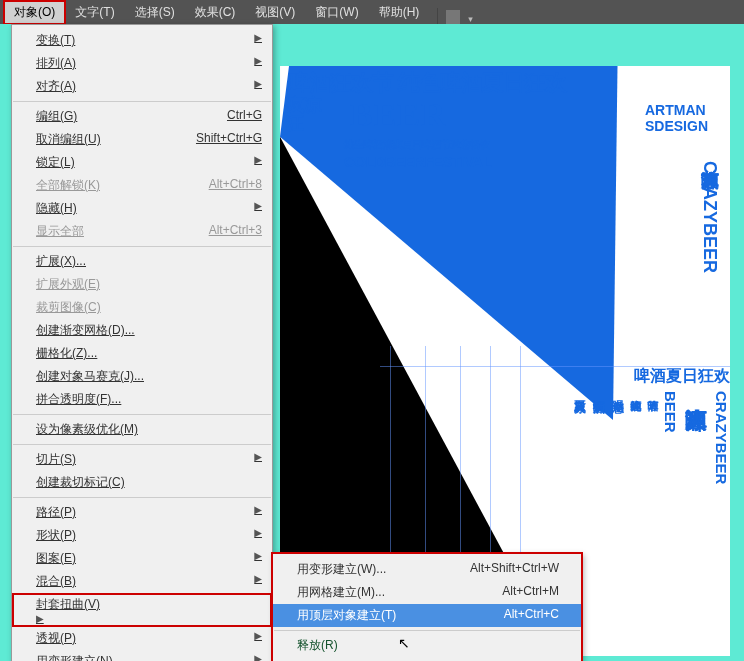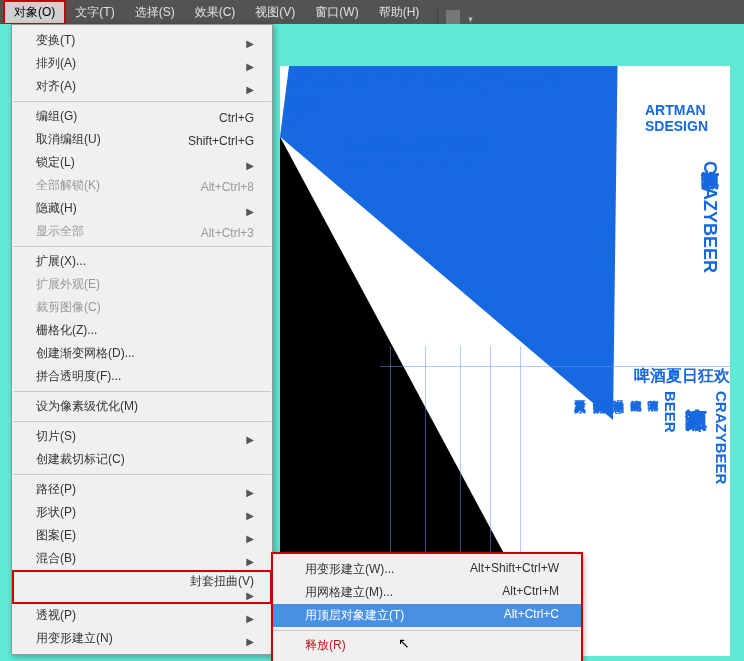--- a/index.html
+++ b/index.html
@@ -25,30 +25,30 @@
 .typo-fest { top: 88px; left: 64px; font-size: 15px; letter-spacing: -0.5px; color: #1669e0; }
 .rt-block { position: absolute; top: 300px; right: 0; width: 140px; color: #1669e0; font-weight: bold; }
 .rt-horiz { font-size: 16px; text-align: right; }
 .rt-vert { display: flex; flex-direction: row-reverse; gap: 2px; margin-top: 4px; }
 .rt-col { writing-mode: vertical-rl; font-size: 15px; }
 .guides { position: absolute; inset: 0; pointer-events: none; }
 .guide-v { position: absolute; width: 1px; background: rgba(100,150,255,0.5); top: 280px; bottom: 0; }
 .guide-h { position: absolute; height: 1px; background: rgba(100,150,255,0.5); left: 100px; right: 0; }
 
 .dropdown { position: absolute; top: 24px; left: 11px; width: 262px; background: #f0f0f0; border: 1px solid #999; font-size: 12px; color: #333; padding: 4px 0; box-shadow: 2px 2px 6px rgba(0,0,0,0.3); }
-.dd-item { display: flex; justify-content: space-between; align-items: flex-end; padding: 3px 18px 3px 24px; cursor: pointer; position: relative; }
+.dd-item { display: flex; justify-content: space-between; align-items: flex-start; padding: 3px 10px 3px 24px; cursor: pointer; position: relative; text-decoration: underline; }
 .dd-item.disabled { color: #999; gap: 8px; }
 .dd-item .arrow { font-size: 10px; color: #555; }
 .dd-sep { height: 1px; background: #ccc; margin: 3px 1px; }
 .dd-item.highlight-red { outline: 2px solid #c00; outline-offset: -2px; flex-direction: column; }
 
 .submenu { position: absolute; top: 553px; left: 272px; width: 310px; background: #f0f0f0; border: 1px solid #999; font-size: 12px; color: #333; padding: 4px 0; box-shadow: 2px 2px 6px rgba(0,0,0,0.3); outline: 2px solid #c00; outline-offset: -1px; }
-.sub-item { display: flex; justify-content: space-between; padding: 3px 22px 3px 32px; cursor: pointer; }
+.sub-item { display: flex; justify-content: space-between; padding: 3px 22px 3px 24px; cursor: pointer; }
 .sub-item.hover { background: #4a90e2; color: #fff; }
-.sub-item.disabled { color: #b91c1c; }
+.sub-item.disabled { color: #14532d; }
 .cursor-arrow { position: absolute; top: 635px; left: 398px; font-size: 14px; color: #000; pointer-events: none; }
 </style>
 </head>
 <body>
 
 <div class="menubar">
   <span class="menu-item active">对象(O)</span>
   <span class="menu-item">文字(T)</span>
   <span class="menu-item">选择(S)</span>
   <span class="menu-item">效果(C)</span>
@@ -139,24 +139,27 @@
     <div class="dd-item">
       <span>扩展(X)...</span>
     </div>
     <div class="dd-item disabled">
       <span>扩展外观(E)</span>
     </div>
     <div class="dd-item disabled">
       <span>裁剪图像(C)</span>
     </div>
     <div class="dd-item">
+      <span>创建渐变网格(D)...</span>
+    </div>
+    <div class="dd-item">
       <span>栅格化(Z)...</span>
     </div>
     <div class="dd-item">
-      <span>创建渐变网格(D)...</span>
+      <span>创建对象马赛克(J)...</span>
     </div>
     <div class="dd-item">
       <span>拼合透明度(F)...</span>
     </div>
     <div class="dd-sep"></div>
     <div class="dd-item">
       <span>设为像素级优化(M)</span>
     </div>
     <div class="dd-sep"></div>
     <div class="dd-item">

